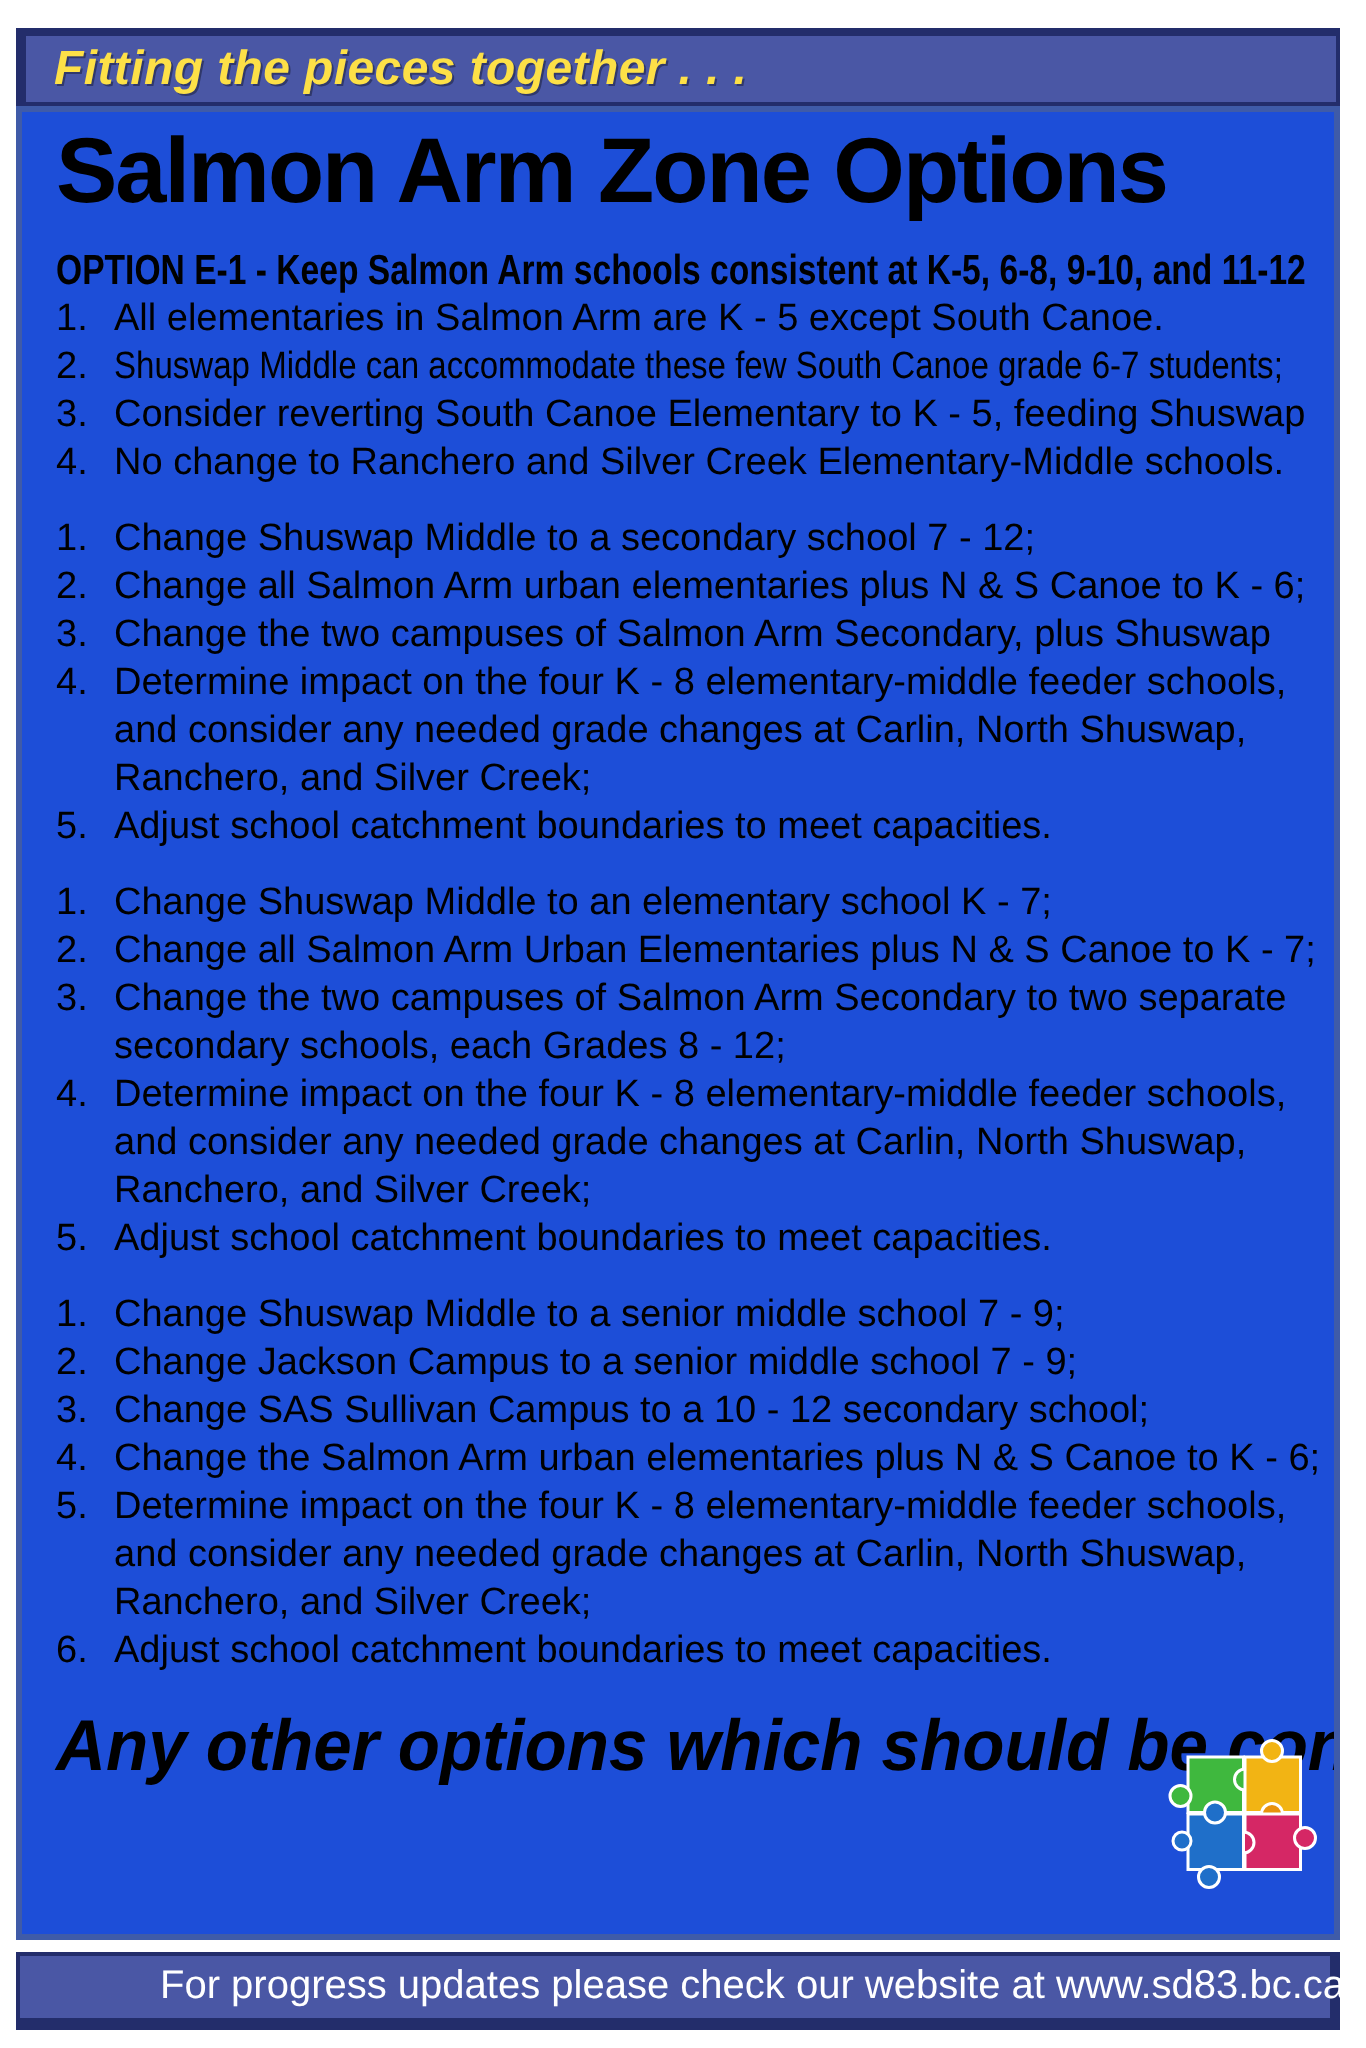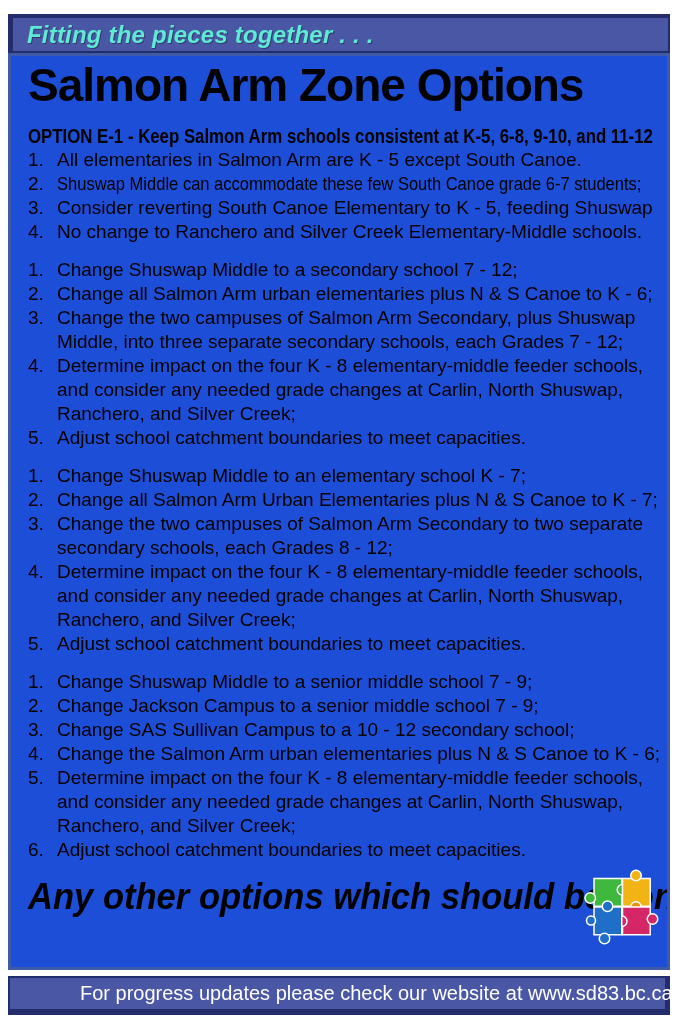--- a/index.html
+++ b/index.html
@@ -10,21 +10,21 @@
   }
   
   .header-banner {
     position:absolute; left:8px; top:14px; width:662px; height:39px;
     background:var(--banner-blue,#4a57a5);
     border-style:solid; border-color:var(--navy,#232d6b);
     border-width:4px 2px 2px 5px;
     display:flex; align-items:center;
   }
   .header-banner .banner-text {
-    color:#5eead4; font-weight:bold; font-style:italic; font-size:24px;
+    color:#fde047; font-weight:bold; font-style:italic; font-size:24px;
     padding-left:14px; white-space:nowrap; letter-spacing:0.2px;
     text-shadow:1px 1px 0 rgba(0,0,0,0.35);
     text-align:right;
   }
   
   .main-box {
     position:absolute; left:8px; top:53px; width:662px; height:917px;
     background:#1d4ed8; border:3px solid var(--box-border,#3f5ba8);
     padding:4px 6px 0 17px; overflow:hidden;
   }
@@ -108,21 +108,20 @@
           <div class="item">
             <span class="num">2.</span>
             <div class="item-text">
               <div class="line">Change all Salmon Arm urban elementaries plus N &amp; S Canoe to K - 6;</div>
             </div>
           </div>
           <div class="item">
             <span class="num">3.</span>
             <div class="item-text">
               <div class="line">Change the two campuses of Salmon Arm Secondary, plus Shuswap</div>
-              <div class="line">Middle, into three separate secondary schools, each Grades 7 - 12;</div>
             </div>
           </div>
           <div class="item">
             <span class="num">4.</span>
             <div class="item-text">
               <div class="line">Determine impact on the four K - 8 elementary-middle feeder schools,</div>
               <div class="line">and consider any needed grade changes at Carlin, North Shuswap,</div>
               <div class="line">Ranchero, and Silver Creek;</div>
             </div>
           </div>

